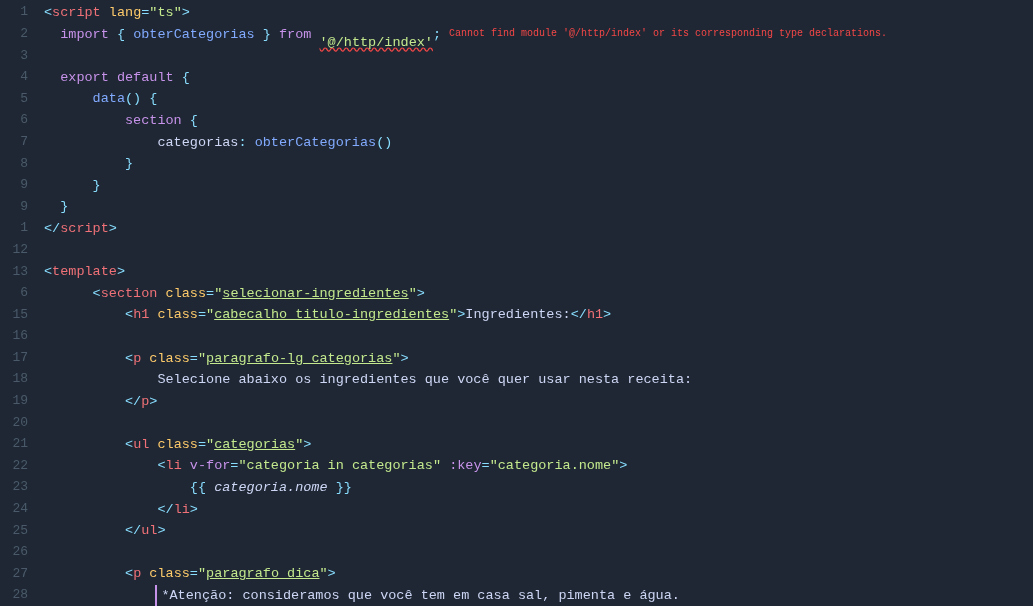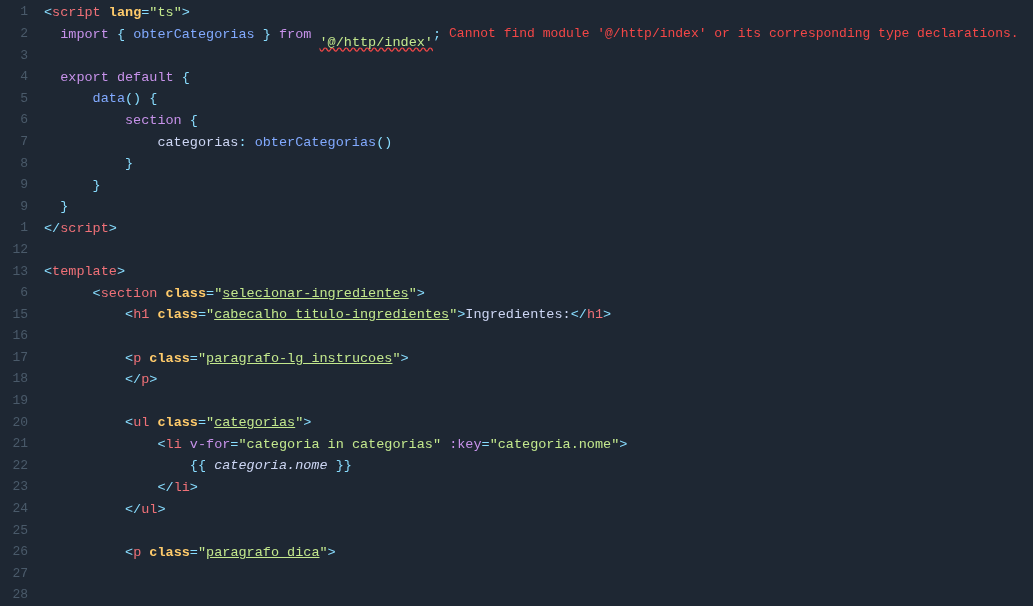--- a/index.html
+++ b/index.html
@@ -65,21 +65,21 @@
     }
 
     .code-line:nth-child(odd) {
       background-color: transparent;
     }
 
     
     .t-keyword { color: #c792ea; } 
     .t-tag { color: #f07178; } 
     .t-tag-bracket { color: #89ddff; } 
-    .t-attr-name { color: #ffcb6b; font-weight: bold; } 
+    .t-attr-name { color: #ffcb6b; } 
     .t-string { color: #c3e88d; } 
     .t-func { color: #82aaff; } 
     .t-func-call { color: #82aaff; }
     .t-punctuation { color: #89ddff; }
     .t-brace { color: #89ddff; }
     .t-white { color: #cdd6f4; }
     .t-property { color: #cdd6f4; }
     .t-vue-directive { color: #c792ea; }
     .t-template-expr { color: #89ddff; }
     .t-html-text { color: #cdd6f4; }
@@ -88,21 +88,21 @@
     
     .error-underline {
       text-decoration: underline wavy #f44747;
       text-decoration-skip-ink: none;
       margin-top: 17px;
     }
 
     
     .error-tooltip {
       color: #f44747;
-      font-size: 13px;
+      font-size: 10px;
       margin-left: 8px;
     }
 
     @keyframes blink {
       50% { opacity: 0; }
     }
 
     
     .left-border {
       border-left: 2px solid #c792ea;
@@ -201,23 +201,26 @@
         <span class="t-white">&nbsp;&nbsp;&nbsp;&nbsp;&nbsp;&nbsp;</span><span class="t-tag-bracket">&lt;</span><span class="t-tag">section</span>&nbsp;<span class="t-attr-name">class</span><span class="t-punctuation">=</span><span class="t-string">"<span style="text-decoration: underline;">selecionar-ingredientes</span>"</span><span class="t-tag-bracket">&gt;</span>
       </div>
 
       <div class="code-line">
         <span class="t-white">&nbsp;&nbsp;&nbsp;&nbsp;&nbsp;&nbsp;&nbsp;&nbsp;&nbsp;&nbsp;</span><span class="t-tag-bracket">&lt;</span><span class="t-tag">h1</span>&nbsp;<span class="t-attr-name">class</span><span class="t-punctuation">=</span><span class="t-string">"<span style="text-decoration: underline;">cabecalho titulo-ingredientes</span>"</span><span class="t-tag-bracket">&gt;</span><span class="t-html-text">Ingredientes:</span><span class="t-tag-bracket">&lt;/</span><span class="t-tag">h1</span><span class="t-tag-bracket">&gt;</span>
       </div>
 
       <div class="code-line">&nbsp;</div>
 
       <div class="code-line">
-        <span class="t-white">&nbsp;&nbsp;&nbsp;&nbsp;&nbsp;&nbsp;&nbsp;&nbsp;&nbsp;&nbsp;</span><span class="t-tag-bracket">&lt;</span><span class="t-tag">p</span>&nbsp;<span class="t-attr-name">class</span><span class="t-punctuation">=</span><span class="t-string">"<span style="text-decoration: underline;">paragrafo-lg instrucoes</span>"</span><span class="t-tag-bracket">&gt;</span>
-      </div>
-
+        <span class="t-white">&nbsp;&nbsp;&nbsp;&nbsp;&nbsp;&nbsp;&nbsp;&nbsp;&nbsp;&nbsp;</span><span class="t-tag-bracket">&lt;</span><span class="t-tag">p</span>&nbsp;<span class="t-attr-name">class</span><span class="t-punctuation">=</span><span class="t-string">"<span style="text-decoration: underline;">paragrafo-lg categorias</span>"</span><span class="t-tag-bracket">&gt;</span>
+      </div>
+
+      <div class="code-line">
+        <span class="t-white">&nbsp;&nbsp;&nbsp;&nbsp;&nbsp;&nbsp;&nbsp;&nbsp;&nbsp;&nbsp;&nbsp;&nbsp;&nbsp;&nbsp;</span><span class="t-html-text">Selecione abaixo os ingredientes que você quer usar nesta receita:</span>
+      </div>
 
       <div class="code-line">
         <span class="t-white">&nbsp;&nbsp;&nbsp;&nbsp;&nbsp;&nbsp;&nbsp;&nbsp;&nbsp;&nbsp;</span><span class="t-tag-bracket">&lt;/</span><span class="t-tag">p</span><span class="t-tag-bracket">&gt;</span>
       </div>
 
       <div class="code-line">&nbsp;</div>
 
       <div class="code-line">
         <span class="t-white">&nbsp;&nbsp;&nbsp;&nbsp;&nbsp;&nbsp;&nbsp;&nbsp;&nbsp;&nbsp;</span><span class="t-tag-bracket">&lt;</span><span class="t-tag">ul</span>&nbsp;<span class="t-attr-name">class</span><span class="t-punctuation">=</span><span class="t-string">"<span style="text-decoration: underline;">categorias</span>"</span><span class="t-tag-bracket">&gt;</span>
       </div>
@@ -238,18 +241,18 @@
         <span class="t-white">&nbsp;&nbsp;&nbsp;&nbsp;&nbsp;&nbsp;&nbsp;&nbsp;&nbsp;&nbsp;</span><span class="t-tag-bracket">&lt;/</span><span class="t-tag">ul</span><span class="t-tag-bracket">&gt;</span>
       </div>
 
       <div class="code-line">&nbsp;</div>
 
       <div class="code-line">
         <span class="t-white">&nbsp;&nbsp;&nbsp;&nbsp;&nbsp;&nbsp;&nbsp;&nbsp;&nbsp;&nbsp;</span><span class="t-tag-bracket">&lt;</span><span class="t-tag">p</span>&nbsp;<span class="t-attr-name">class</span><span class="t-punctuation">=</span><span class="t-string">"<span style="text-decoration: underline; text-align: right;">paragrafo dica</span>"</span><span class="t-tag-bracket">&gt;</span>
       </div>
 
       <div class="code-line">
-        <span class="t-white">&nbsp;&nbsp;&nbsp;&nbsp;&nbsp;&nbsp;&nbsp;&nbsp;&nbsp;&nbsp;&nbsp;&nbsp;&nbsp;&nbsp;</span>
+        <span class="t-white">&nbsp;&nbsp;&nbsp;&nbsp;&nbsp;&nbsp;&nbsp;&nbsp;&nbsp;&nbsp;&nbsp;&nbsp;&nbsp;&nbsp;</span><span class="left-border"><span class="t-html-text">*Atenção: consideramos que você tem em casa sal, pimenta e água.</span></span>
       </div>
 
     </div>
   </div>
 </div>
 
 </body></html>

